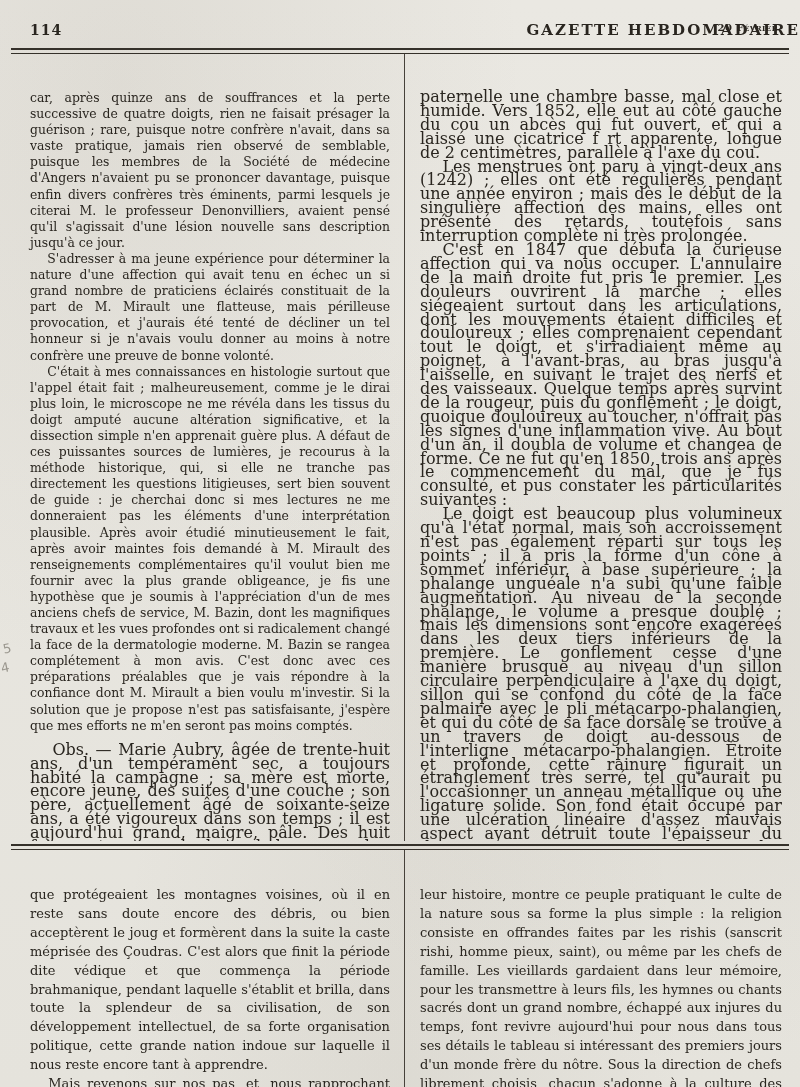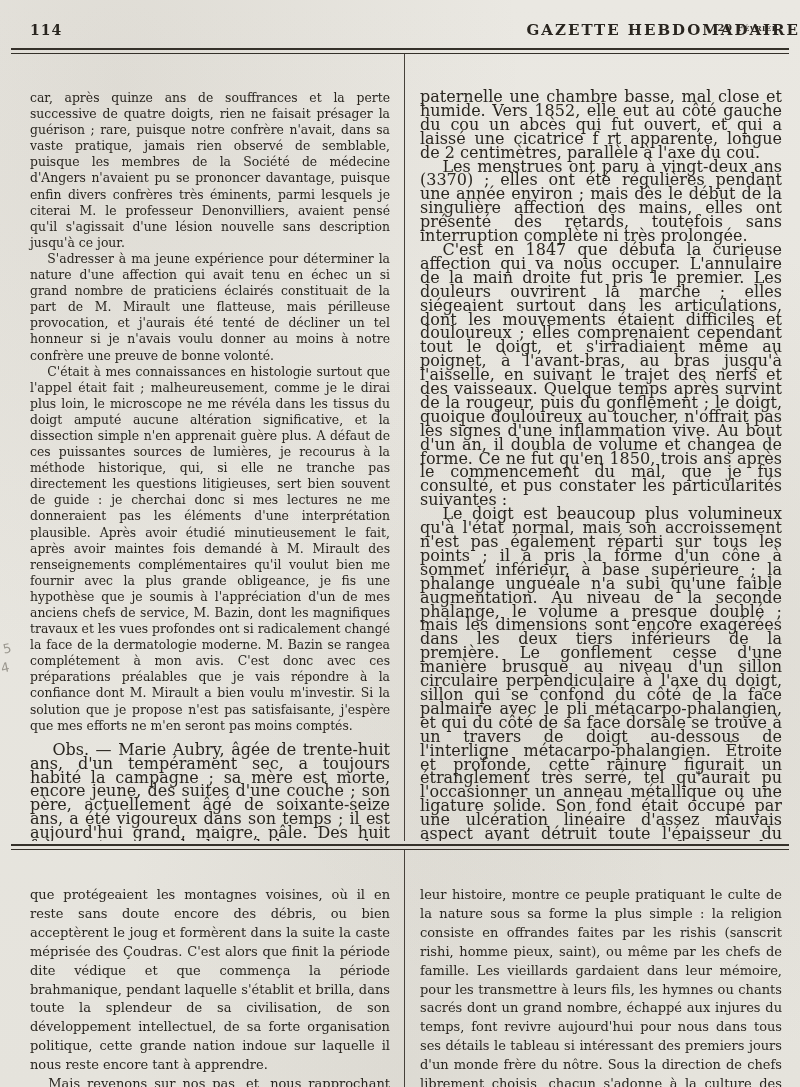--- a/index.html
+++ b/index.html
@@ -68,21 +68,21 @@
           <p class="para">S'adresser à ma jeune expérience pour déterminer la nature d'une affection qui avait tenu en échec un si grand nombre de praticiens éclairés constituait de la part de M. Mirault une flatteuse, mais périlleuse provocation, et j'aurais été tenté de décliner un tel honneur si je n'avais voulu donner au moins à notre confrère une preuve de bonne volonté.</p>
           <p class="para">C'était à mes connaissances en histologie surtout que l'appel était fait ; malheureusement, comme je le dirai plus loin, le microscope ne me révéla dans les tissus du doigt amputé aucune altération significative, et la dissection simple n'en apprenait guère plus. A défaut de ces puissantes sources de lumières, je recourus à la méthode historique, qui, si elle ne tranche pas directement les questions litigieuses, sert bien souvent de guide : je cherchai donc si mes lectures ne me donneraient pas les éléments d'une interprétation plausible. Après avoir étudié minutieusement le fait, après avoir maintes fois demandé à M. Mirault des renseignements complémentaires qu'il voulut bien me fournir avec la plus grande obligeance, je fis une hypothèse que je soumis à l'appréciation d'un de mes anciens chefs de service, M. Bazin, dont les magnifiques travaux et les vues profondes ont si radicalement changé la face de la dermatologie moderne. M. Bazin se rangea complétement à mon avis. C'est donc avec ces préparations préalables que je vais répondre à la confiance dont M. Mirault a bien voulu m'investir. Si la solution que je propose n'est pas satisfaisante, j'espère que mes efforts ne m'en seront pas moins comptés.</p>
         </div>
       <div class="obs">
           <p class="para">Obs. — Marie Aubry, âgée de trente-huit ans, d'un tempérament sec, a toujours habité la campagne ; sa mère est morte, encore jeune, des suites d'une couche ; son père, actuellement âgé de soixante-seize ans, a été vigoureux dans son temps ; il est aujourd'hui grand, maigre, pâle. Des huit frères et sœurs de la malade, un seul a succombé, probablement à la fièvre typhoïde ; un autre a souffert pendant trois mois de gonflements articulaires au genou et au coude, qui furent considérés comme de nature rhumatismale.</p>
         </div>
     </div>
     <div class="col col-right">
       <div class="obs cont" style="margin-top:0;">
           <p class="para">paternelle une chambre basse, mal close et humide. Vers 1852, elle eut au côté gauche du cou un abcès qui fut ouvert, et qui a laissé une cicatrice f rt apparente, longue de 2 centimètres, parallèle à l'axe du cou.</p>
-          <p class="para">Les menstrues ont paru à vingt-deux ans (3370) ; elles ont été régulières pendant une année environ ; mais dès le début de la singulière affection des mains, elles ont présenté des retards, toutefois sans interruption complète ni très prolongée.</p>
+          <p class="para">Les menstrues ont paru à vingt-deux ans (1242) ; elles ont été régulières pendant une année environ ; mais dès le début de la singulière affection des mains, elles ont présenté des retards, toutefois sans interruption complète ni très prolongée.</p>
           <p class="para">C'est en 1847 que débuta la curieuse affection qui va nous occuper. L'annulaire de la main droite fut pris le premier. Les douleurs ouvrirent la marche ; elles siégeaient surtout dans les articulations, dont les mouvements étaient difficiles et douloureux ; elles comprenaient cependant tout le doigt, et s'irradiaient même au poignet, à l'avant-bras, au bras jusqu'à l'aisselle, en suivant le trajet des nerfs et des vaisseaux. Quelque temps après survint de la rougeur, puis du gonflement ; le doigt, quoique douloureux au toucher, n'offrait pas les signes d'une inflammation vive. Au bout d'un an, il doubla de volume et changea de forme. Ce ne fut qu'en 1850, trois ans après le commencement du mal, que je fus consulté, et pus constater les particularités suivantes :</p>
           <p class="para">Le doigt est beaucoup plus volumineux qu'à l'état normal, mais son accroissement n'est pas également réparti sur tous les points ; il a pris la forme d'un cône à sommet inférieur, à base supérieure ; la phalange unguéale n'a subi qu'une faible augmentation. Au niveau de la seconde phalange, le volume a presque doublé ; mais les dimensions sont encore exagérées dans les deux tiers inférieurs de la première. Le gonflement cesse d'une manière brusque au niveau d'un sillon circulaire perpendiculaire à l'axe du doigt, sillon qui se confond du côté de la face palmaire avec le pli métacarpo-phalangien, et qui du côté de sa face dorsale se trouve à un travers de doigt au-dessous de l'interligne métacarpo-phalangien. Étroite et profonde, cette rainure figurait un étranglement très serré, tel qu'aurait pu l'occasionner un anneau métallique ou une ligature solide. Son fond était occupé par une ulcération linéaire d'assez mauvais aspect ayant détruit toute l'épaisseur du derme, et reposant par son fond sur les tendons fléchisseurs et lombricaux, qu'on voyait distinctement à nu. A l'apparition de ce dernier symptôme, les douleurs devinrent encore plus intenses ; elles étaient brûlantes, excessives, ne laissaient de repos ni le jour ni la nuit. Les émollients, les narcotiques, les résolutifs, la compression, les bains de toute sorte, les scarifications mêmes ne procurèrent aucun soulagement. Plusieurs mois se passèrent ainsi dans un état de souffrance insupportable. Les mouvements des articulations phalangiennes étaient nuls par suite de l'induration des tissus, et la gêne qu'occasionnait ce doigt nuisait beaucoup à l'usage de la main. D'ailleurs l'état général s'altérait ; c'est pourquoi, n'espérant rien de la thérapeutique ordinaire, je proposai l'amputation, qui fut acceptée. La désarticulation fut pratiquée dans l'articulation métacarpo-phalangienne par la méthode à deux lambeaux latéraux. Ceux-ci étant suffisamment longs, la réunion immédiate fut tentée ; mais elle échoua. Les bords de la plaie s'ulcérèrent, et la cicatrisation ne mit pas moins de dix-huit mois à s'effectuer. Chose remarquable, les douleurs qui se faisaient sentir dans le doigt avant l'opération continuèrent dans la plaie pendant tout le temps de la cicatrisation ; à la vérité, elles étaient moins fortes.</p>
           <p class="para">+ J'ai relaté, sans la scinder, toute l'histoire pathologique de ce premier doigt ; mais il faut dire maintenant qu'à peine était-il affecté depuis six mois, qu'à la même main le doigt voisin, c'est-à-dire le médius, avait été envahi à son tour : même début, même marche continue, mêmes lésions anatomiques. En 1853, environ cinq ans après le début de cette seconde manifestation, M..., vaincue par la douleur, réclama d'elle-</p>
         </div>
     </div>
   </main>
 
   <div class="rule-double divider"></div>
 
   <section class="section section-bottom">

